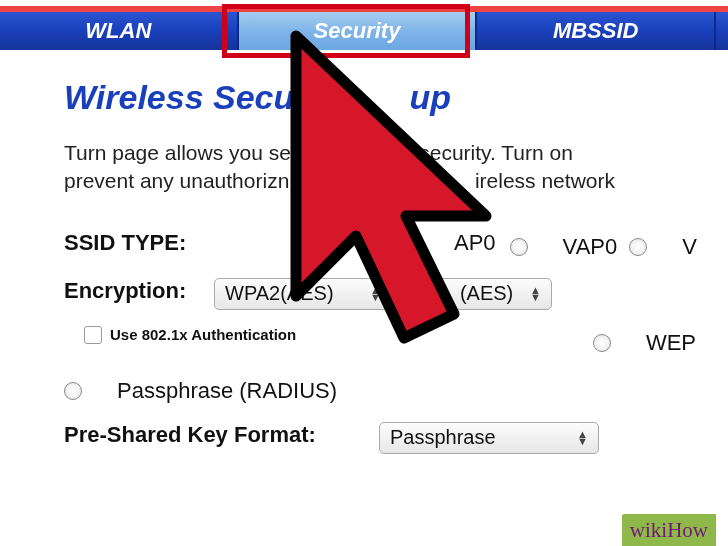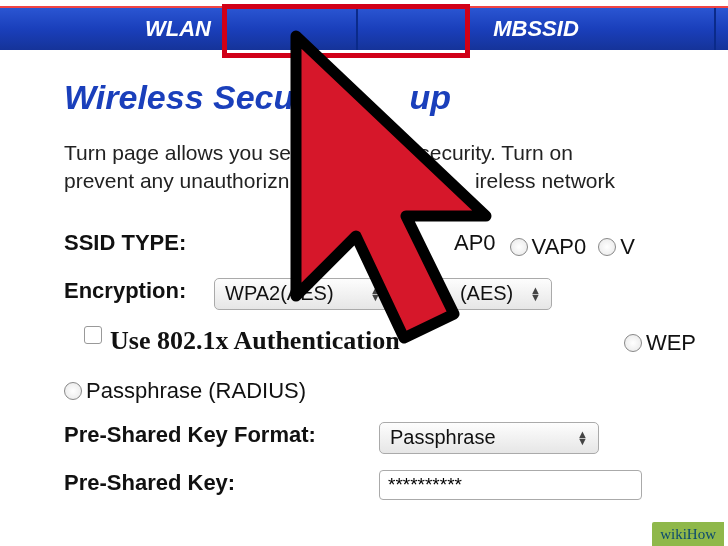--- a/index.html
+++ b/index.html
@@ -9,21 +9,21 @@
     height: 546px;
     overflow: hidden;
     position: relative;
     background: #fff;
   }
   .tabbar {
     display: flex;
     height: 44px;
     background: #1a3fbb;
     margin-top: 6px;
-    border-top: 2px solid #ef4444;
+    border-top: 6px solid #ef4444;
   }
   .tab {
     flex: 1;
     display: flex;
     align-items: center;
     justify-content: center;
     color: #fff;
     font-weight: bold;
     font-style: italic;
     font-size: 22px;
@@ -73,20 +73,21 @@
   }
   .label {
     font-weight: bold;
     min-width: 260px;
   }
   .label.short { min-width: 150px; }
   .radio {
     display: inline-flex;
     align-items: center;
     margin-right: 12px;
+    gap: 31px;
   }
   .radio .circ {
     width: 18px; height: 18px;
     border: 1.5px solid #888;
     border-radius: 50%;
     display: inline-block;
     margin-right: 4px;
     background: radial-gradient(#fff 0%, #eee 70%, #ddd 100%);
   }
   .checkbox {
@@ -112,54 +113,55 @@
     cursor: pointer;
   }
   .select .arrows {
     display: flex;
     flex-direction: column;
     margin-left: 14px;
     line-height: 7px;
     font-size: 11px;
     color: #444;
   }
-  .chk-label { font-size: 26px; font-weight: bold; font-family: Liberation Serif, serif; }
+  .chk-label { font-size: 15px; font-weight: bold; }
   .input {
     border: 1px solid #aaa;
     border-radius: 4px;
     height: 30px;
     padding: 2px 8px;
     font-size: 19px;
     min-width: 220px;
     background: #fff;
   }
   .cursor-svg {
     position: absolute;
     top: 26px;
     left: 256px;
     z-index: 10;
     pointer-events: none;
   }
   .watermark {
     position: absolute;
-    right: 4px;
+    right: 12px;
     bottom: 0;
     background: #8fb84a;
-    color: #0c4a6e;
-    font-size: 15px;
+    color: #701a75;
+    font-size: 21px;
     font-family: Georgia, serif;
     padding: 4px 8px 3px 8px;
     border-top-left-radius: 2px;
   }
 </style>
 </head>
 <body>
 
 <div class="tabbar">
   <div class="tab">WLAN</div>
+  <div class="tab active highlight">Security</div>
   <div class="tab">MBSSID</div>
   <div class="tab" style="flex:0 0 12px;border-right:none;"></div>
 </div>
 
 <div class="highlight-box"></div>
 
 <div class="content">
   <div class="page-title">
     <span>Wireless Securi</span><span style="visibility:hidden">ty Set</span><span>up</span>
   </div>
@@ -222,23 +224,19 @@
     <span class="label" style="min-width:315px">Pre-Shared Key Format:</span>
     <div class="select" style="min-width:220px">
       <span>Passphrase</span>
       <span class="arrows">
           <span>▲</span>
           <span>▼</span>
         </span>
     </div>
   </div>
 
-  <div class="row">
-    <span class="label" style="min-width:315px">Pre-Shared Key:</span>
-    <input class="input" value="**********" style="">
-  </div>
 </div>
 
 <svg class="cursor-svg" width="260" height="340">
   <path d="M 40 10 L 40 270 L 100 210 L 148 312 L 198 288 L 150 190 L 230 190 Z" fill="#d6172a" stroke="#000" stroke-width="11" stroke-linejoin="round"></path>
 </svg>
 
 <div class="watermark">wikiHow</div>
 
 </body></html>

